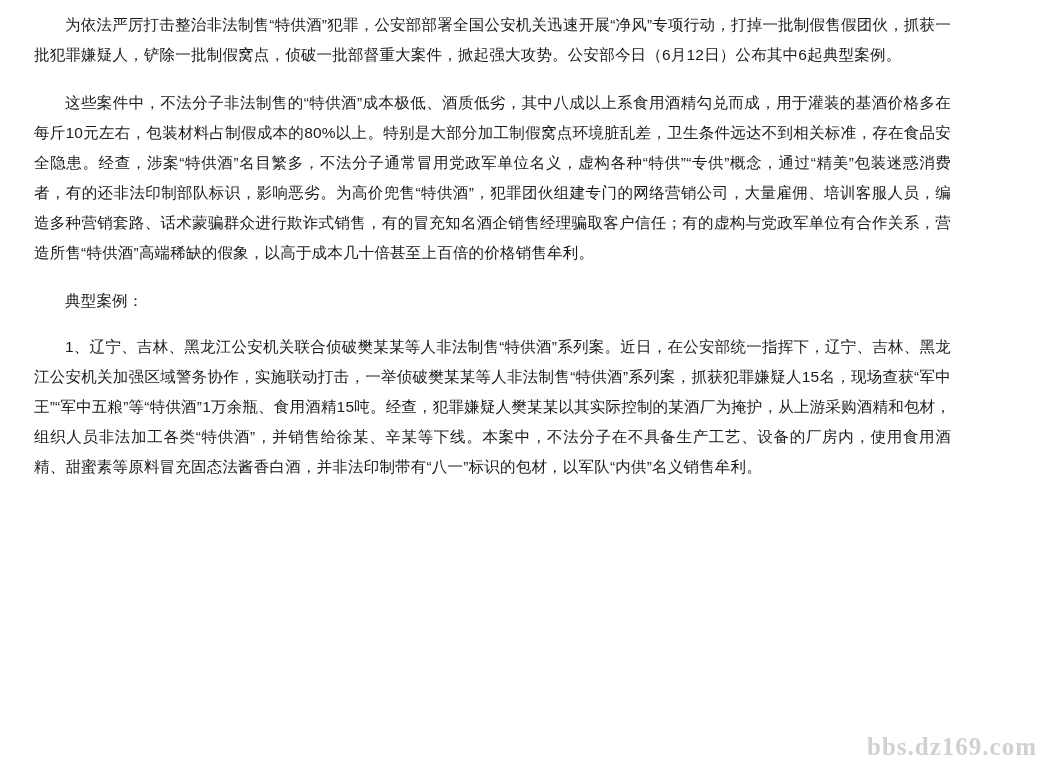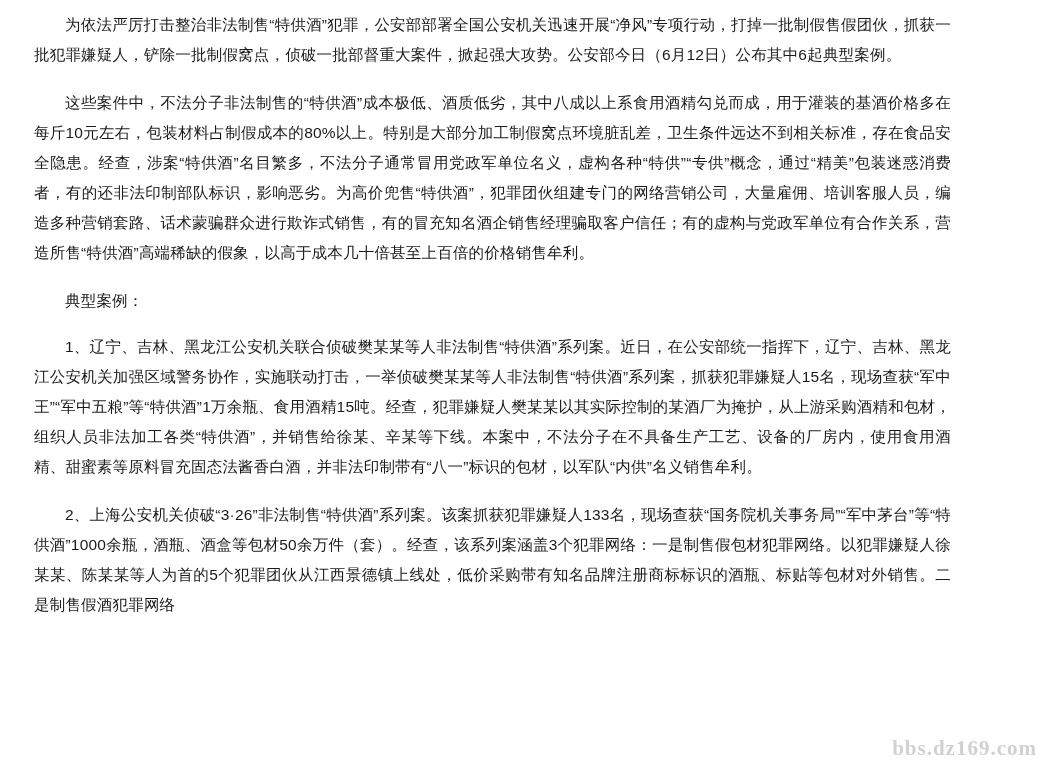--- a/index.html
+++ b/index.html
@@ -30,32 +30,31 @@
     letter-spacing: 0.2px;
   }
   .para.heading {
     margin-bottom: 16px;
   }
   .watermark {
     position: absolute;
     right: 6px;
     bottom: 2px;
     font-family: "Liberation Serif", "DejaVu Serif", serif;
-    font-size: 21px;
+    font-size: 25px;
     font-weight: bold;
     color: #c9c9c9;
     letter-spacing: 1px;
     opacity: 0.85;
     white-space: nowrap;
   }
 </style>
 </head>
 <body>
 
 <div class="article">
   <p class="para">为依法严厉打击整治非法制售“特供酒”犯罪，公安部部署全国公安机关迅速开展“净风”专项行动，打掉一批制假售假团伙，抓获一批犯罪嫌疑人，铲除一批制假窝点，侦破一批部督重大案件，掀起强大攻势。公安部今日（6月12日）公布其中6起典型案例。</p>
   <p class="para">这些案件中，不法分子非法制售的“特供酒”成本极低、酒质低劣，其中八成以上系食用酒精勾兑而成，用于灌装的基酒价格多在每斤10元左右，包装材料占制假成本的80%以上。特别是大部分加工制假窝点环境脏乱差，卫生条件远达不到相关标准，存在食品安全隐患。经查，涉案“特供酒”名目繁多，不法分子通常冒用党政军单位名义，虚构各种“特供”“专供”概念，通过“精美”包装迷惑消费者，有的还非法印制部队标识，影响恶劣。为高价兜售“特供酒”，犯罪团伙组建专门的网络营销公司，大量雇佣、培训客服人员，编造多种营销套路、话术蒙骗群众进行欺诈式销售，有的冒充知名酒企销售经理骗取客户信任；有的虚构与党政军单位有合作关系，营造所售“特供酒”高端稀缺的假象，以高于成本几十倍甚至上百倍的价格销售牟利。</p>
   <p class="para heading">典型案例：</p>
   <p class="para">1、辽宁、吉林、黑龙江公安机关联合侦破樊某某等人非法制售“特供酒”系列案。近日，在公安部统一指挥下，辽宁、吉林、黑龙江公安机关加强区域警务协作，实施联动打击，一举侦破樊某某等人非法制售“特供酒”系列案，抓获犯罪嫌疑人15名，现场查获“军中王”“军中五粮”等“特供酒”1万余瓶、食用酒精15吨。经查，犯罪嫌疑人樊某某以其实际控制的某酒厂为掩护，从上游采购酒精和包材，组织人员非法加工各类“特供酒”，并销售给徐某、辛某等下线。本案中，不法分子在不具备生产工艺、设备的厂房内，使用食用酒精、甜蜜素等原料冒充固态法酱香白酒，并非法印制带有“八一”标识的包材，以军队“内供”名义销售牟利。</p>
-  <p class="para">2、上海公安机关侦破“3·26”非法制售“特供酒”系列案。该案抓获犯罪嫌疑人133名，现场查获“国务院机关事务局”“军中茅台”等“特供酒”1000余瓶，酒瓶、酒盒等包材50余万件（套）。经查，该系列案涵盖3个犯罪网络：一是制售假包材犯罪网络。以犯罪嫌疑人徐某某、陈某某等人为首的5个犯罪团伙从江西景德镇上线处，低价采购带有知名品牌注册商标标识的酒瓶、标贴等包材对外销售。二是制售假酒犯罪网络</p>
 </div>
 
 <div class="watermark">bbs.dz169.com</div>
 
 </body></html>

